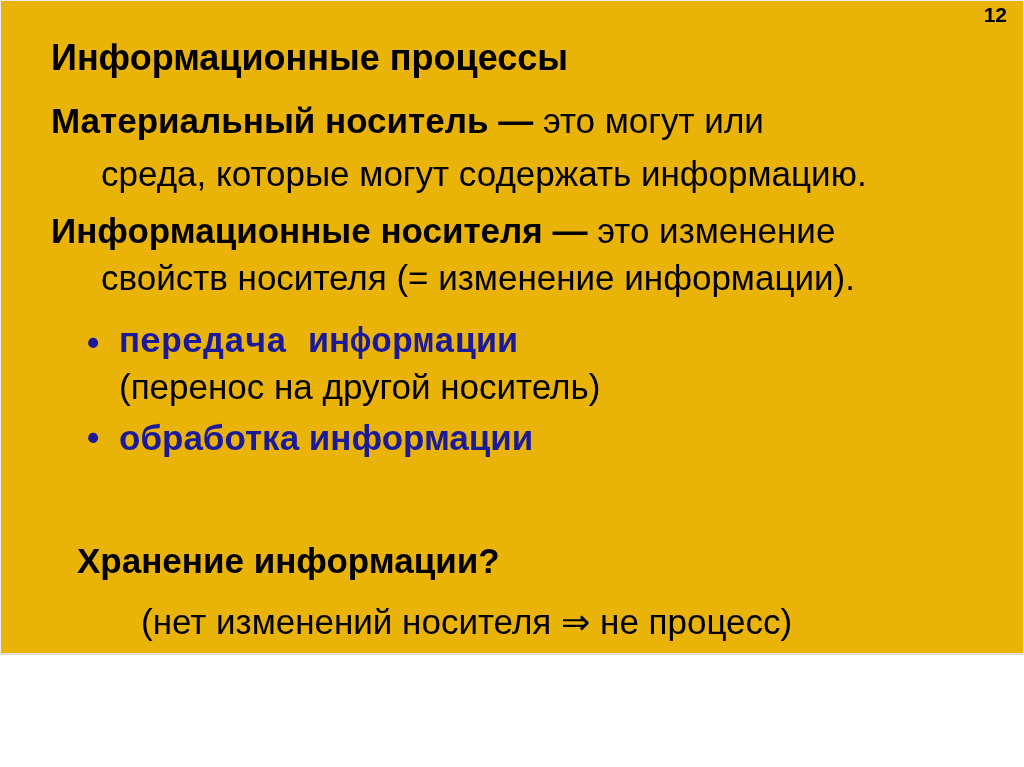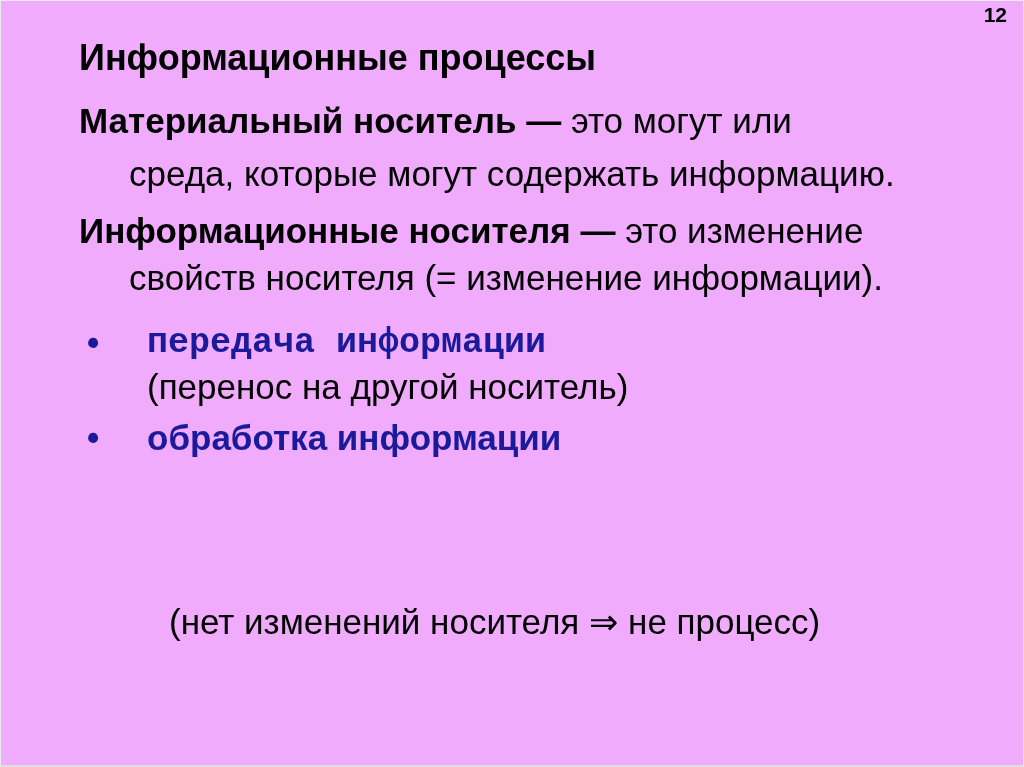--- a/index.html
+++ b/index.html
@@ -3,36 +3,35 @@
 <meta charset="utf-8">
 <style>
   html, body {
     margin: 0;
     padding: 0;
     background: #ffffff;
   }
   .slide {
     position: relative;
     width: 1024px;
-    height: 767px;
+    height: 655px;
     box-sizing: border-box;
-    background: #f0abfc;
+    background: #eab308;
     border: 1px solid #ececec;
     border-bottom: 2px solid #dedede;
     font-family: "Liberation Sans", sans-serif;
     color: #000000;
     overflow: hidden;
   }
   .line {
     position: absolute;
     white-space: nowrap;
     font-size: 35px;
     line-height: 1.15;
     color: #000000;
-    margin-left: 28px;
   }
   .bold { font-weight: bold; }
   .blue { color: #1a1a9a; }
   .page-number {
     position: absolute;
     top: 2px;
     right: 16px;
     font-size: 21px;
     font-weight: bold;
     line-height: 1.1;
@@ -71,15 +70,16 @@
   </div>
   <div class="line" style="left:100px; top:257px;">свойств носителя (= изменение информации).</div>
 
   <span class="bullet-marker" style="top:322px;">•</span>
   <div class="line bold blue" style="left:118px; top:322px;font-family:Liberation Mono, monospace;">передача информации</div>
   <div class="line" style="left:118px; top:366px;">(перенос на другой носитель)</div>
 
   <span class="bullet-marker" style="top:417px;">•</span>
   <div class="line bold blue" style="left:118px; top:417px;">обработка информации</div>
 
+  <div class="line bold" style="left:76px; top:540px;">Хранение информации?</div>
   <div class="line" style="left:140px; top:601px;">(нет изменений носителя ⇒ не процесс)</div>
 
 </div>
 
 </body></html>

